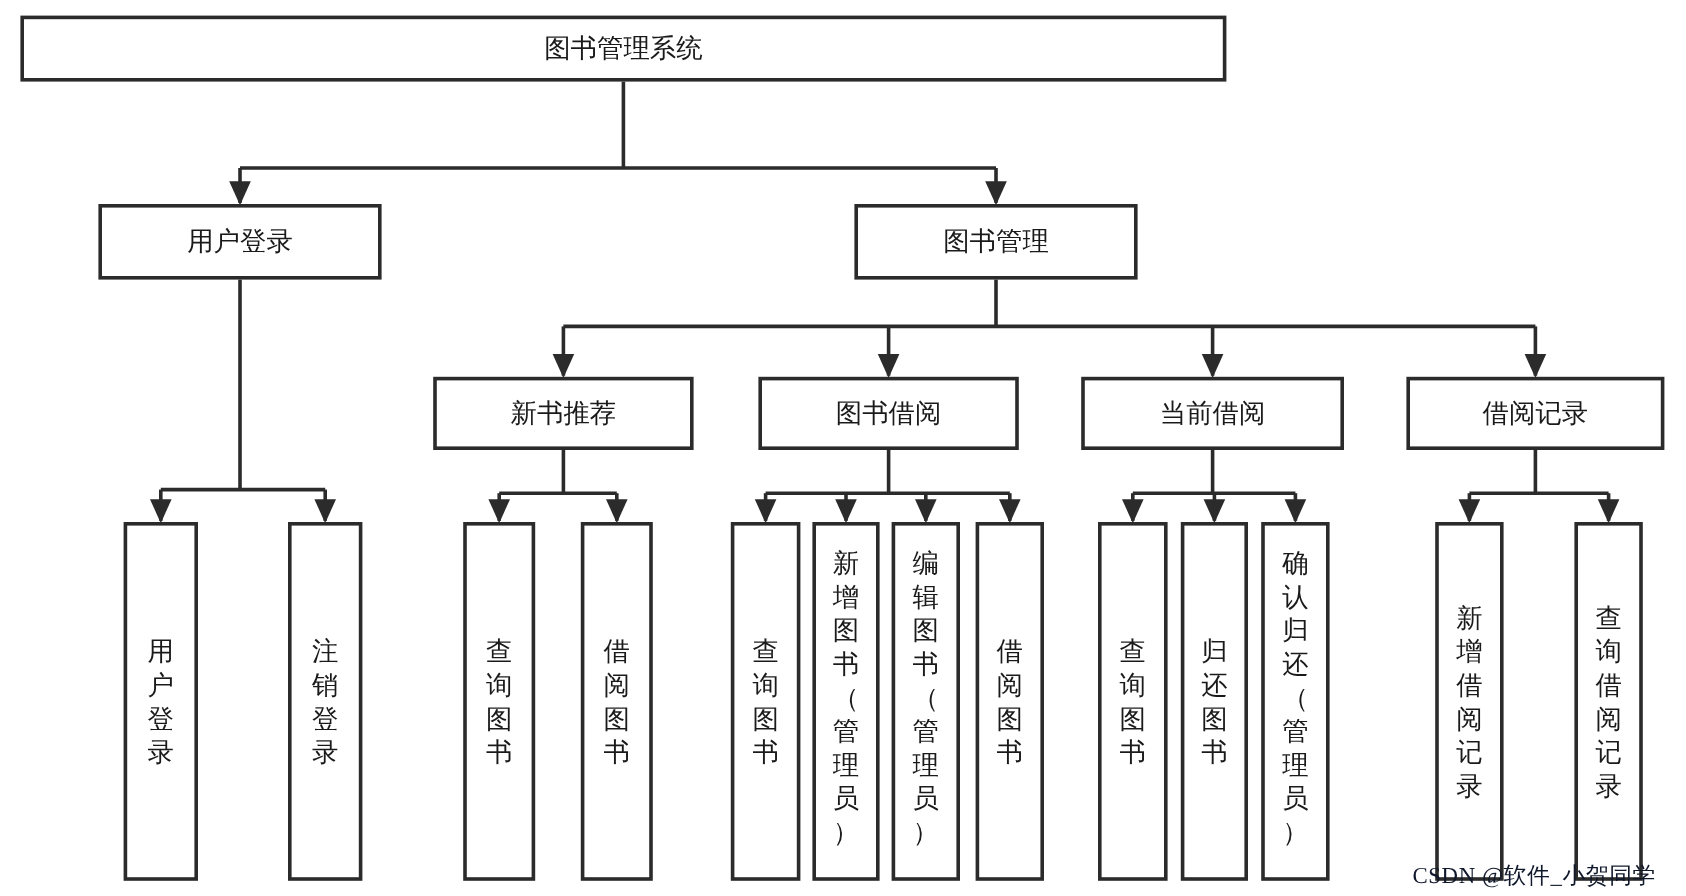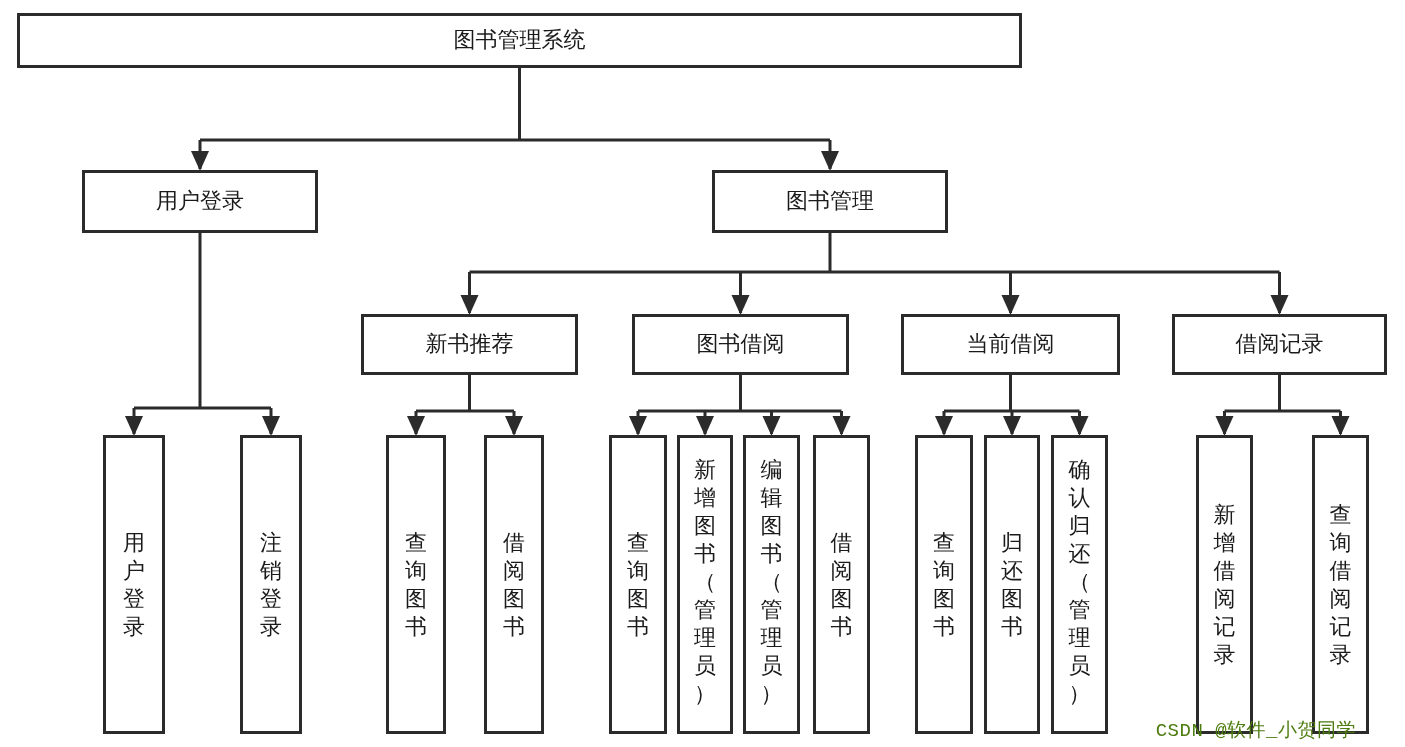--- a/index.html
+++ b/index.html
@@ -11,20 +11,21 @@
     width: 1405px;
     height: 747px;
     font-family: "Liberation Sans", "DejaVu Sans", sans-serif;
     overflow: hidden;
     position: relative;
   }
   #diagram-root {
     position: relative;
     width: 1364px;
     height: 747px;
+    padding-left: 24px;
   }
   svg#flow-svg {
     position: absolute;
     left: 0;
     top: 0;
     width: 1405px;
     height: 747px;
     display: block;
   }
   .node-rect {
@@ -52,23 +53,23 @@
   .node-label-v {
     fill: #1a1a1a;
     font-family: "Liberation Sans", "DejaVu Sans", sans-serif;
     font-size: 22px;
     text-anchor: middle;
   }
   .watermark {
     position: absolute;
     right: 8px;
     bottom: 4px;
-    font-family: Liberation Mono, monospace;
+    font-family: Liberation Serif, serif;
     font-size: 19px;
-    color: #4d7c0f;
+    color: #0f172a;
     white-space: nowrap;
     letter-spacing: 0.5px;
   }
 </style>
 </head>
 <body>
 
 <div id="diagram-root">
   <svg id="flow-svg" viewBox="0 0 1405 747" xmlns="http://www.w3.org/2000/svg">
     <g id="connectors">

